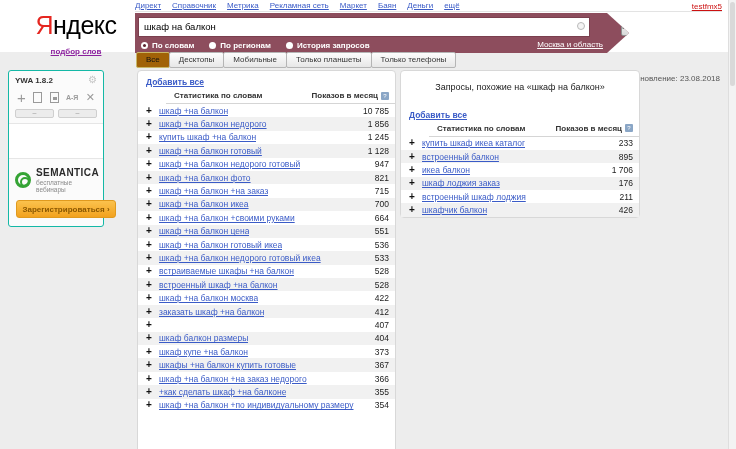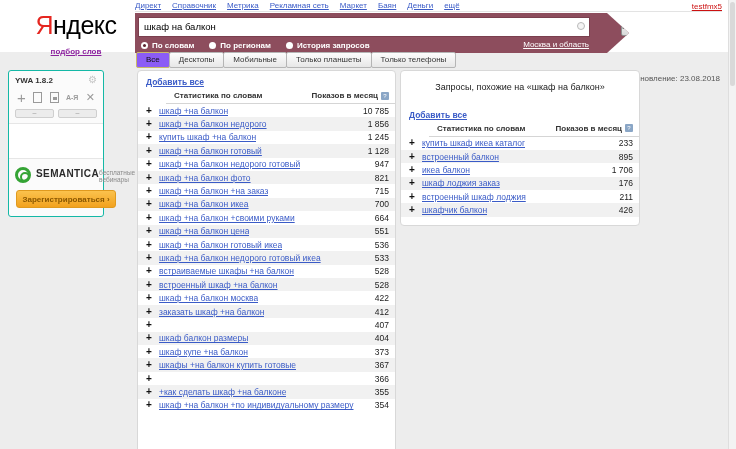--- a/index.html
+++ b/index.html
@@ -32,28 +32,28 @@
   .clear-icon { position:absolute; right:5px; top:6px; width:8px; height:8px;
     border:1px solid #b9b9b9; border-radius:50%; background:#f4f4f4; }
   .submit-btn { margin-left:4px; height:20px; width:72px; font-family:"Liberation Sans", sans-serif;
     font-size:9px; color:#222; background:linear-gradient(#fefefe,#d9d9d9);
     border:1px solid #8f8f8f; border-radius:2px; }
   .mode-row { display:flex; align-items:center; gap:15px; padding:3px 0 0 6px; height:14px; position:relative; }
   .mode { display:flex; align-items:center; gap:4px; color:#fff; font-size:8px; font-weight:700; }
   .radio-dot { width:7px; height:7px; border-radius:50%; background:#fff; position:relative; }
   .radio-dot.selected::after { content:""; position:absolute; left:2px; top:2px;
     width:3px; height:3px; border-radius:50%; background:#5e2430; }
-  .region-link { position:absolute; right:40px; top:3px; color:#fff; font-size:8px;
+  .region-link { position:absolute; right:26px; top:3px; color:#fff; font-size:8px;
     text-decoration:underline; }
 
   
   .tabs-row { position:absolute; left:137px; top:52px; display:flex; }
   .tab { font-size:8px; color:#333; padding:2px 9px 3px; border:1px solid #b5b5b5;
     background:linear-gradient(#fdfdfd,#e7e7e7); margin-left:-1px; border-radius:2px; white-space:nowrap; }
-  .tab.active { background:#8b5cf6; border-color:#c9b868; color:#111; }
+  .tab.active { background:#a16207; border-color:#c9b868; color:#111; }
   .last-update { position:absolute; right:16px; top:64px; font-size:8px; color:#555;margin-top:10px; }
 
   
   .ywa { position:absolute; left:8px; top:70px; width:96px; background:#fbfbfb;
     border:1px solid #14b8a6; border-radius:3px; }
   .ywa-head { display:flex; align-items:center; justify-content:space-between; padding:4px 6px 2px; }
   .ywa-title { font-size:8px; font-weight:700; color:#333; }
   .gear { font-size:10px; color:#c4c4c4; line-height:1; }
   .ywa-icons { display:flex; align-items:center; justify-content:space-between; padding:5px 8px 6px; }
   .ywa-plus { font-size:15px; color:#9a9a9a; font-weight:400; line-height:10px; }
@@ -65,31 +65,31 @@
   .sort-az { font-size:7px; color:#9a9a9a; font-weight:700; }
   .ywa-x { font-size:11px; color:#9a9a9a; line-height:1; }
   .ywa-mini { display:flex; gap:4px; padding:0 6px 5px; }
   .mini-btn { flex:1; height:9px; background:#ececec; border:1px solid #cfcfcf; border-radius:2px;
     font-size:7px; line-height:6px; color:#999; text-align:center; }
   .ywa-box { height:36px; background:#fff; border-top:1px solid #e6e6e6; border-bottom:1px solid #e6e6e6; }
   .sem-block { display:flex; align-items:center; gap:5px; padding:8px 6px 4px; }
   .sem-logo { width:16px; height:16px; border:3px solid #35a435; border-radius:50%; position:relative; flex:none; }
   .sem-logo::after { content:""; position:absolute; left:2px; top:2px; width:6px; height:6px;
     border:2px solid #35a435; border-radius:50%; }
-  .sem-texts { display:flex; flex-direction:row; }
+  .sem-texts { display:flex; flex-direction:column; }
   .sem-brand { font-size:10px; font-weight:700; letter-spacing:0.4px; color:#2b2b2b; }
   .sem-tagline { font-size:6.5px; color:#8a8a8a; margin-top:1px; }
   .cta-btn { display:block; margin:3px 7px 8px; width:100px; height:18px;
     background:linear-gradient(#fbc24d,#f2a21f); border:1px solid #e09a1e; border-radius:3px;
     font-family:"Liberation Sans", sans-serif; font-size:8px; font-weight:700; color:#8a5700; }
 
   
   .panel { position:absolute; background:#fff; border:1px solid #d8d8d8; border-radius:4px; }
   .left-panel { left:137px; top:70px; width:259px; height:390px; overflow:hidden; }
-  .right-panel { left:400px; top:70px; width:240px; padding-bottom:8px; }
+  .right-panel { left:400px; top:70px; width:240px; }
   .panel-title { text-align:center; font-size:9px; color:#222; line-height:1.5; padding:8px 12px 4px; }
   .right-panel .panel-title { padding:10px 10px 9px; }
   .title-plus { font-weight:700; font-size:10px; }
   .add-all { display:inline-block; margin:2px 0 3px 8px; font-size:8.5px; font-weight:700;
     color:#3a5bc7; text-decoration:underline; }
   .thead { display:flex; align-items:center; justify-content:space-between;
     padding:1px 6px 3px 8px; border-bottom:1px solid #d5d5d5;margin-left:28px; }
   .th { font-size:8px; font-weight:700; color:#333; }
   .th-right { display:flex; align-items:center; gap:3px; }
   .help-icon { width:8px; height:8px; background:#8aa6c6; color:#fff; font-size:6px;
@@ -316,20 +316,21 @@
       </div>
 
       <div class="row">
         <span class="plus-btn">+</span>
         <a class="kw-link">шкафы +на балкон купить готовые</a>
         <span class="count">367</span>
       </div>
 
       <div class="row">
         <span class="plus-btn">+</span>
+        <a class="kw-link">шкаф +на балкон +на заказ недорого</a>
         <span class="count">366</span>
       </div>
 
       <div class="row">
         <span class="plus-btn">+</span>
         <a class="kw-link">+как сделать шкаф +на балконе</a>
         <span class="count">355</span>
       </div>
 
       <div class="row">

